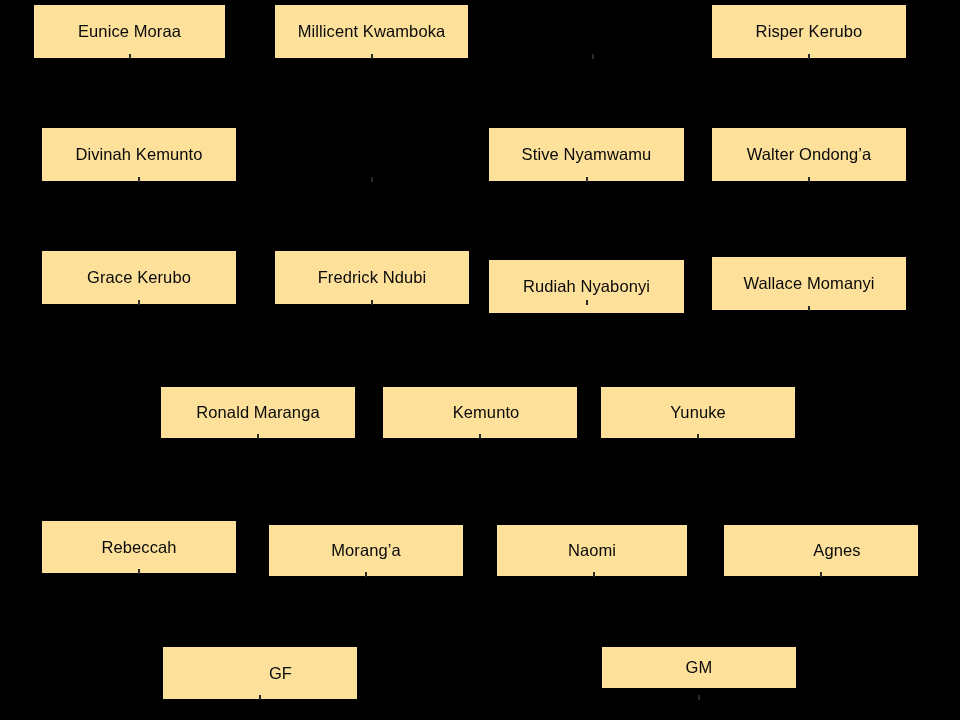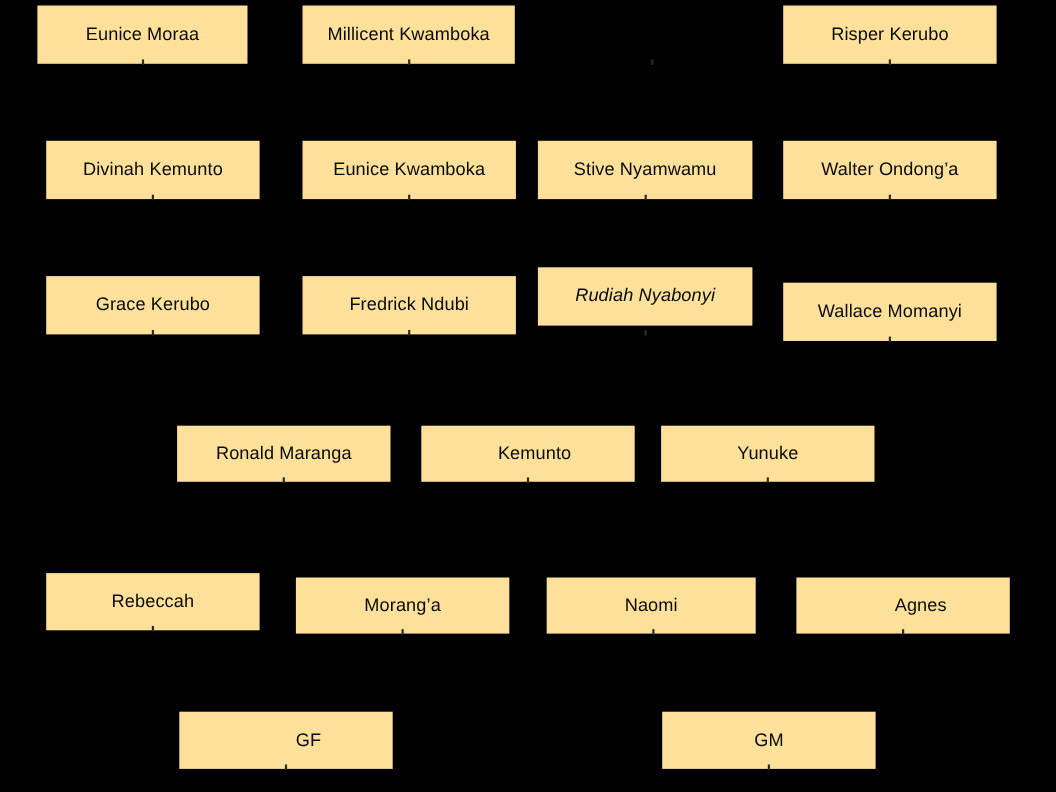--- a/index.html
+++ b/index.html
@@ -50,45 +50,44 @@
 <div id="canvas" style="background: rgb(0, 0, 0);">
     <div class="node" style="left: 34px; top: 5px; width: 191px; height: 53px; background: rgb(253, 224, 154); color: rgb(10, 10, 10);">Eunice Moraa</div>
     <div class="stub v" style="left: 129px; top: 54px; background: rgb(42, 42, 42);"></div>
     <div class="node" style="left: 275px; top: 5px; width: 193px; height: 53px; background: rgb(253, 224, 154); color: rgb(10, 10, 10);">Millicent Kwamboka</div>
     <div class="stub v" style="left: 371px; top: 54px; background: rgb(42, 42, 42);"></div>
     <div class="stub v" style="left: 592px; top: 54px; background: rgb(42, 42, 42);"></div>
     <div class="node" style="left: 712px; top: 5px; width: 194px; height: 53px; background: rgb(253, 224, 154); color: rgb(10, 10, 10);">Risper Kerubo</div>
     <div class="stub v" style="left: 808px; top: 54px; background: rgb(42, 42, 42);"></div>
     <div class="node" style="left: 42px; top: 128px; width: 194px; height: 53px; background: rgb(253, 224, 154); color: rgb(10, 10, 10);">Divinah Kemunto</div>
     <div class="stub v" style="left: 138px; top: 177px; background: rgb(42, 42, 42);"></div>
-    <div class="node" style="left: 275px; top: 128px; width: 194px; height: 53px; background: rgb(253, 224, 154); color: rgb(10, 10, 10);">Eunice Kwamboka</div>
     <div class="stub v" style="left: 371px; top: 177px; background: rgb(42, 42, 42);"></div>
     <div class="node" style="left: 489px; top: 128px; width: 195px; height: 53px; background: rgb(253, 224, 154); color: rgb(10, 10, 10);">Stive Nyamwamu</div>
     <div class="stub v" style="left: 586px; top: 177px; background: rgb(42, 42, 42);"></div>
     <div class="node" style="left: 712px; top: 128px; width: 194px; height: 53px; background: rgb(253, 224, 154); color: rgb(10, 10, 10);">Walter Ondong’a</div>
     <div class="stub v" style="left: 808px; top: 177px; background: rgb(42, 42, 42);"></div>
     <div class="node" style="left: 42px; top: 251px; width: 194px; height: 53px; background: rgb(253, 224, 154); color: rgb(10, 10, 10);">Grace Kerubo</div>
     <div class="stub v" style="left: 138px; top: 300px; background: rgb(42, 42, 42);"></div>
     <div class="node" style="left: 275px; top: 251px; width: 194px; height: 53px; background: rgb(253, 224, 154); color: rgb(10, 10, 10);">Fredrick Ndubi</div>
     <div class="stub v" style="left: 371px; top: 300px; background: rgb(42, 42, 42);"></div>
-    <div class="node" style="left: 489px; top: 243px; width: 195px; height: 53px; background: rgb(253, 224, 154); color: rgb(10, 10, 10); font-style: italic;">Rudiah Nyabonyi</div>
+    <div class="node" style="left: 489px; top: 260px; width: 195px; height: 53px; background: rgb(253, 224, 154); color: rgb(10, 10, 10);">Rudiah Nyabonyi</div>
     <div class="stub v" style="left: 586px; top: 300px; background: rgb(42, 42, 42);"></div>
     <div class="node" style="left: 712px; top: 257px; width: 194px; height: 53px; background: rgb(253, 224, 154); color: rgb(10, 10, 10);">Wallace Momanyi</div>
     <div class="stub v" style="left: 808px; top: 306px; background: rgb(42, 42, 42);"></div>
     <div class="node" style="left: 161px; top: 387px; width: 194px; height: 51px; background: rgb(253, 224, 154); color: rgb(10, 10, 10);">Ronald Maranga</div>
     <div class="stub v" style="left: 257px; top: 434px; background: rgb(42, 42, 42);"></div>
     <div class="node" style="left: 383px; top: 387px; width: 194px; height: 51px; background: rgb(253, 224, 154); color: rgb(10, 10, 10); padding-left: 12px;">Kemunto</div>
     <div class="stub v" style="left: 479px; top: 434px; background: rgb(42, 42, 42);"></div>
     <div class="node" style="left: 601px; top: 387px; width: 194px; height: 51px; background: rgb(253, 224, 154); color: rgb(10, 10, 10);">Yunuke</div>
     <div class="stub v" style="left: 697px; top: 434px; background: rgb(42, 42, 42);"></div>
     <div class="node" style="left: 42px; top: 521px; width: 194px; height: 52px; background: rgb(253, 224, 154); color: rgb(10, 10, 10);">Rebeccah</div>
     <div class="stub v" style="left: 138px; top: 569px; background: rgb(42, 42, 42);"></div>
     <div class="node" style="left: 269px; top: 525px; width: 194px; height: 51px; background: rgb(253, 224, 154); color: rgb(10, 10, 10);">Morang’a</div>
     <div class="stub v" style="left: 365px; top: 572px; background: rgb(42, 42, 42);"></div>
     <div class="node" style="left: 497px; top: 525px; width: 190px; height: 51px; background: rgb(253, 224, 154); color: rgb(10, 10, 10);">Naomi</div>
     <div class="stub v" style="left: 593px; top: 572px; background: rgb(42, 42, 42);"></div>
     <div class="node" style="left: 724px; top: 525px; width: 194px; height: 51px; background: rgb(253, 224, 154); color: rgb(10, 10, 10); padding-left: 32px;">Agnes</div>
     <div class="stub v" style="left: 820px; top: 572px; background: rgb(42, 42, 42);"></div>
     <div class="node" style="left: 163px; top: 647px; width: 194px; height: 52px; background: rgb(253, 224, 154); color: rgb(10, 10, 10); padding-left: 41px;">GF</div>
     <div class="stub v" style="left: 259px; top: 695px; background: rgb(42, 42, 42);"></div>
-    <div class="node" style="left: 602px; top: 647px; width: 194px; height: 52px; background: rgb(253, 224, 154); color: rgb(10, 10, 10);">GM</div>
+    <div class="node" style="left: 602px; top: 647px; width: 194px; height: 41px; background: rgb(253, 224, 154); color: rgb(10, 10, 10);">GM</div>
     <div class="stub v" style="left: 698px; top: 695px; background: rgb(42, 42, 42);"></div>
   </div>
 
 </body></html>

